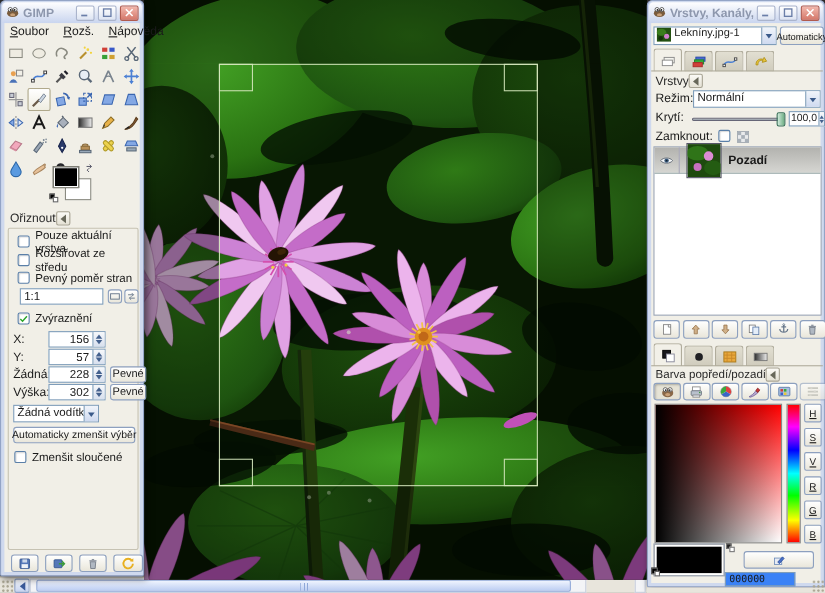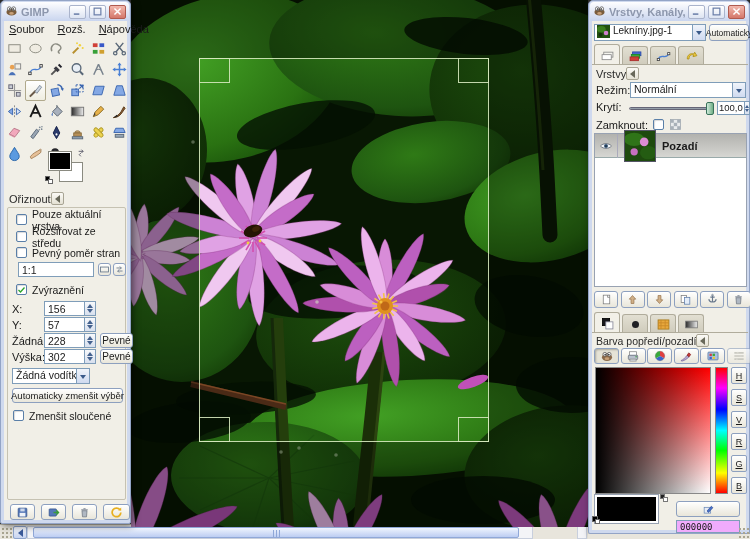--- a/index.html
+++ b/index.html
@@ -12,21 +12,21 @@
 .tbar{position:absolute;top:1px;left:1px;right:1px;height:19px;border-radius:4px 4px 0 0;background:linear-gradient(#fefeff,#e6ebf7 45%,#c9d5ef);display:flex;align-items:center;padding:0 3px;gap:3px}
 .ttl{font-weight:bold;font-size:11px;color:#8d97ad;flex:1;white-space:nowrap;overflow:hidden}
 .wbtn{width:17px;height:14px;border:1px solid #aab4cc;border-radius:2px;background:linear-gradient(#ffffff,#dde4f2);display:flex;align-items:center;justify-content:center;flex:0 0 auto}
 .wbtn.close{background:linear-gradient(#f2b8ad,#d4776a);border-color:#b05a4e}
 
 .btn{border:1px solid #8da0bf;border-radius:3px;background:linear-gradient(#fffffe,#e9e6da);box-shadow:inset 0 1px 0 #fff;display:inline-flex;align-items:center;justify-content:center;font-size:10px;white-space:nowrap}
 .btn.press{background:#e6e3d6;box-shadow:inset 1px 1px 2px rgba(0,0,0,.25)}
 .cbrow{position:absolute;left:8px;display:flex;align-items:center;gap:5px;height:13px;font-size:10.5px}
 .cbx{width:11px;height:11px;background:#fff;border:1px solid #5a7fa8;border-radius:2px;display:inline-flex;align-items:center;justify-content:center;box-shadow:inset 1px 1px 1px rgba(0,0,0,.15);flex:0 0 auto}
 .spin{display:inline-flex;border:1px solid #7f9db9;background:#fff;height:15px}
-.spin .v{flex:1;padding:1px 3px;font-size:10.5px;text-align:left}
+.spin .v{flex:1;padding:1px 3px;font-size:10.5px;text-align:right}
 .spin .ud{width:11px;background:linear-gradient(#f6f8fb,#d8e0ee);border-left:1px solid #7f9db9;display:flex;flex-direction:column;align-items:center;justify-content:center;gap:1px}
 .tu{width:0;height:0;border:3px solid transparent;border-bottom:4px solid #44618e;border-top:none}
 .td{width:0;height:0;border:3px solid transparent;border-top:4px solid #44618e;border-bottom:none}
 .cmb{display:flex;align-items:flex-start;border:1px solid #7f9db9;background:#fff;height:16px}
 .cmb .cv{flex:1;padding:0 3px;white-space:nowrap;overflow:hidden;font-size:10.5px}
 .cmb .ca{width:13px;align-self:stretch;background:linear-gradient(#f0f4fa,#cfdaf0);border-left:1px solid #7f9db9;display:flex;align-items:center;justify-content:center}
 .tds{width:0;height:0;border:3.5px solid transparent;border-top:4.5px solid #3a5a8a;margin-top:4px}
 .mnu{cursor:default;padding:1px 2px}
 .tool{width:21px;height:21px;display:flex;align-items:center;justify-content:center;border:1px solid transparent;border-radius:2px}
 .tool.sel{background:linear-gradient(#ffffff,#efede0);border-color:#b0a98c}
@@ -746,21 +746,21 @@
       <span class="abs" style="left:33px;top:6px;width:84px;height:3px;background:linear-gradient(#7e8894,#aab2bc);border:1px solid #667;border-radius:2px"></span>
       <span class="abs" style="left:110px;top:1px;width:8px;height:13px;border:1px solid #39725a;border-radius:2px;background:linear-gradient(90deg,#cfeadb,#6fae84)"></span>
       <span class="spin abs" style="left:121px;top:0;width:33px;height:14px">
           <span class="v" style="font-size:9.5px;padding:0 1px">100,0</span>
           <span class="ud" style="width:9px">
             <span class="tu" style="border-width:2.5px;border-bottom-width:3.5px"></span>
             <span class="td" style="border-width:2.5px;border-top-width:3.5px"></span>
           </span>
         </span>
     </div>
-    <div class="abs" style="left:4px;top:97px;display:flex;align-items:center;gap:5px">
+    <div class="abs" style="left:4px;top:97px;display:flex;gap:5px">
       <span>Zamknout:</span>
       <span class="cbx"></span>
       <span style="display:flex">
           <svg width="13" height="13" viewBox="0 0 18 18">
             <rect x="2" y="2" width="14" height="14" fill="#e8eaec" stroke="#98a0a8"></rect>
             <g fill="#a8b0b8">
               <rect x="2" y="2" width="4.66" height="4.66"></rect>
               <rect x="11.33" y="2" width="4.66" height="4.66"></rect>
               <rect x="6.66" y="6.66" width="4.66" height="4.66"></rect>
               <rect x="2" y="11.33" width="4.66" height="4.66"></rect>
@@ -949,18 +949,18 @@
     <span class="abs" style="left:0px;top:495px;width:9px;height:9px">
       <span class="abs" style="left:0;top:0;width:6px;height:6px;background:#000;border:1px solid #666"></span>
       <span class="abs" style="left:3px;top:3px;width:5px;height:5px;background:#fff;border:1px solid #666"></span>
     </span>
     <span class="btn abs" style="left:84px;top:480px;width:64px;height:16px">
         <svg width="13" height="13" viewBox="0 0 18 18">
           <rect x="3" y="6" width="9" height="8" fill="#e8ecf4" stroke="#6888b8"></rect>
           <path d="M7,11 L13,4.5 L15,6.5 L9,13 Z" fill="#4a72c8" stroke="#2a4a98"></path>
         </svg>
       </span>
-    <div class="abs" style="left:84px;top:499px;width:64px;height:13px;border:1px solid #7f9db9;background:#f0abfc;font:9px 'DejaVu Sans Mono',monospace;padding:1px 3px"><span>000000</span></div>
+    <div class="abs" style="left:67px;top:499px;width:64px;height:13px;border:1px solid #7f9db9;background:#3b82f6;font:9px 'DejaVu Sans Mono',monospace;padding:1px 3px"><span>000000</span></div>
   </div>
 </div>
 
 <div class="abs" style="left:588px;top:534px;width:162px;height:5px;background:#e8e5dc;z-index:4"></div>
 <div class="abs grip-dots" style="left:738px;top:527px;width:11px;height:11px;z-index:5"></div>
 
 </body></html>

